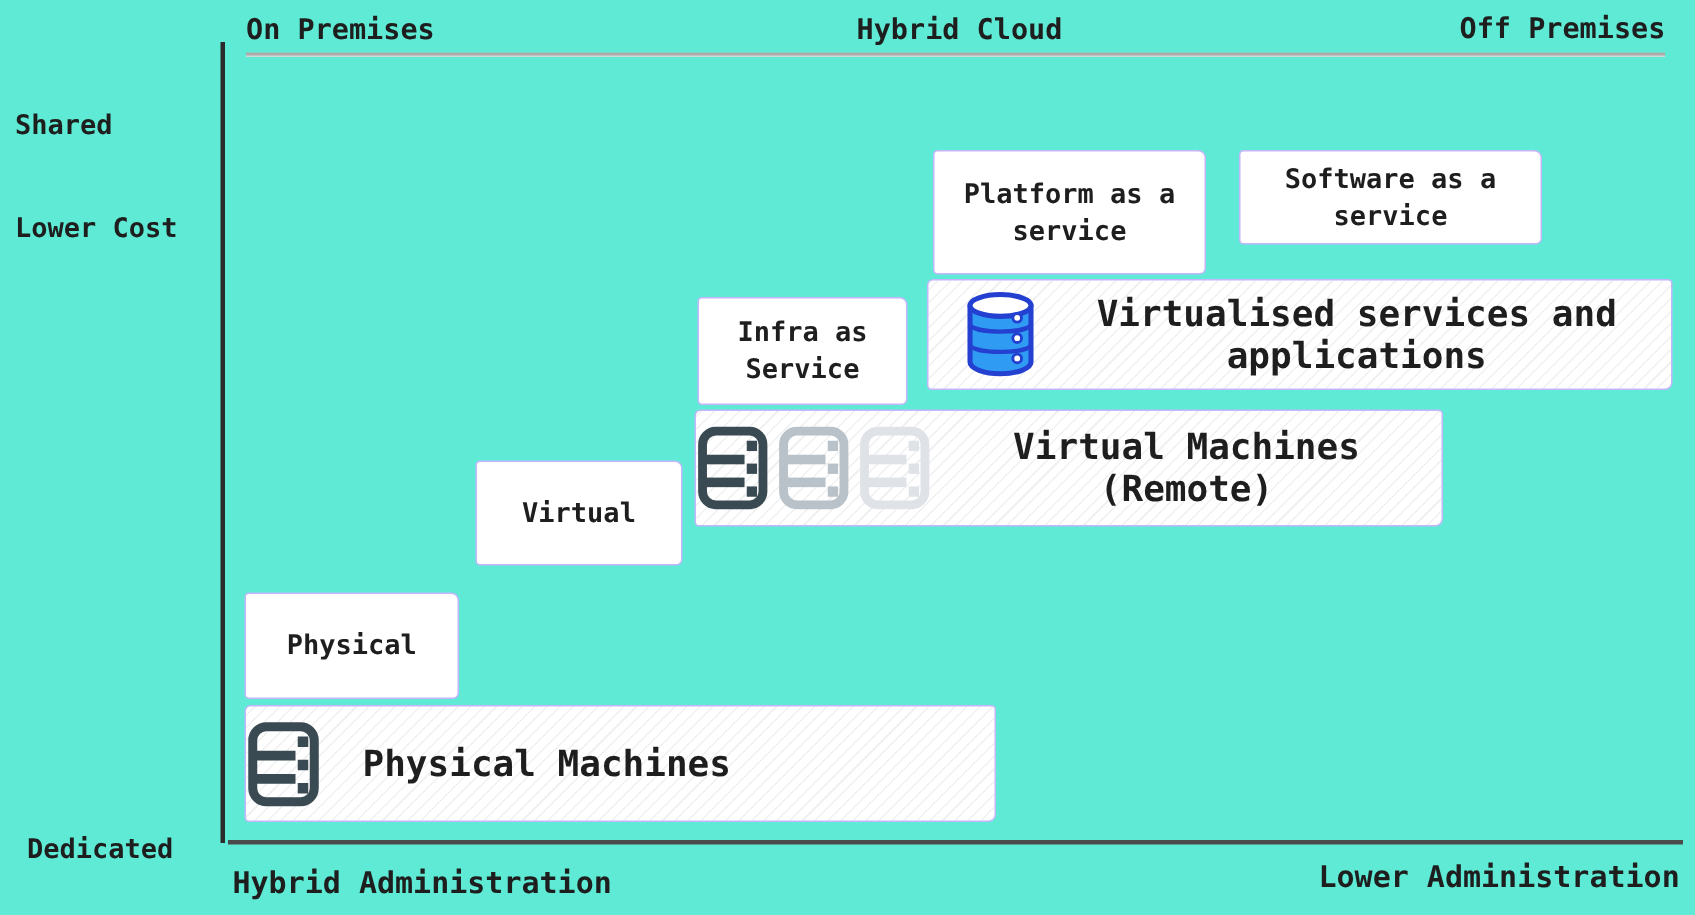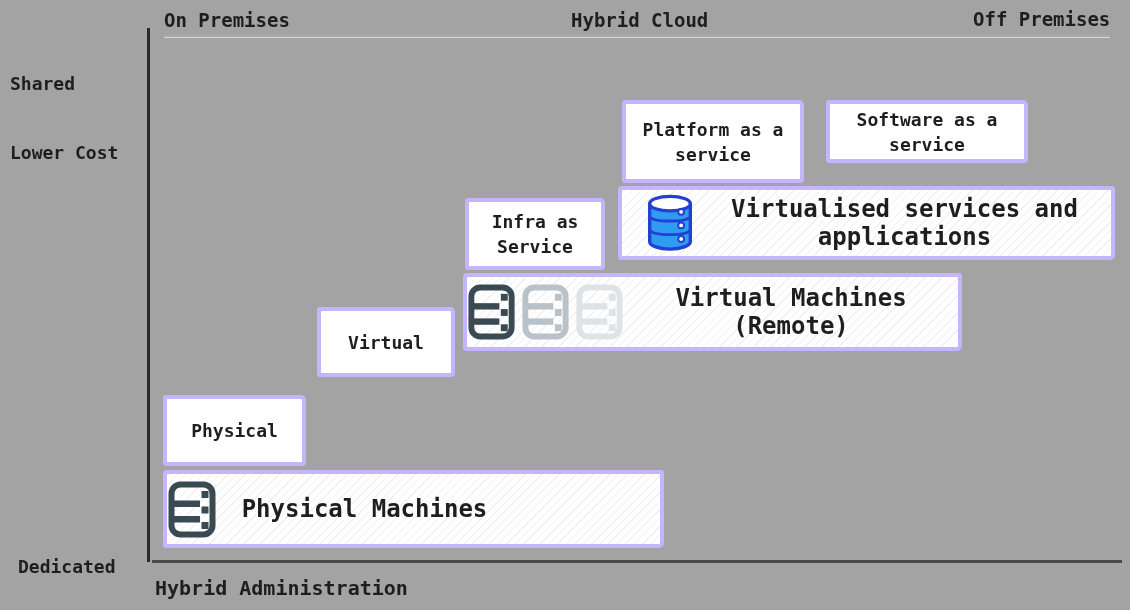--- a/index.html
+++ b/index.html
@@ -1,38 +1,38 @@
 <!DOCTYPE html>
 <html><head>
 <meta charset="utf-8">
 <style>
   html, body { margin: 0; padding: 0; background: #ffffff; }
   .canvas {
     position: relative;
     width: 1130px;
     height: 610px;
-    background: #a3a3a3;
+    background: #5eead4;
     font-family: "DejaVu Sans Mono", "Liberation Mono", monospace;
     color: #1e1e1e;
     overflow: hidden;
   }
   .axis-label { position: absolute; font-weight: bold; color: #1e1e1e; white-space: pre; }
   .top-axis    { font-size: 19px; }
   .bottom-axis { font-size: 20px; }
   .left-axis   { font-size: 18px; line-height: 23px; }
 
   .line { position: absolute; }
   .top-line    { left: 164px; top: 35px;  width: 946px; height: 2px;   background: #ababab; border-bottom: 1px solid #d8d8d8; }
   .v-line      { left: 147px; top: 28px;  width: 2.5px; height: 534px; background: #2b2b2b; }
   .bottom-line { left: 152px; top: 560px; width: 970px; height: 2.5px; background: #4a4a4a; }
 
   .box {
     position: absolute;
     box-sizing: border-box;
-    border: 4px solid #c4b5fd;
+    border: 1px solid #c4b5fd;
     background: #ffffff;
   }
   .label-box {
     display: flex; align-items: center; justify-content: center;
     text-align: center;
     font-size: 18px; font-weight: bold; line-height: 25px;
     border-radius: 3px 5px 4px 3px;
     padding: 0 4px;
   }
   .row-box {
@@ -85,20 +85,21 @@
     <div>Lower Cost</div>
   </div>
 
   <div class="axis-label top-axis" style="left:973px;top:8px">Off Premises</div>
   <div class="axis-label left-axis" style="left:10px;top:509px">
     <div style="padding-left:8px">Dedicated</div>
     
   </div>
 
   <div class="axis-label bottom-axis" style="left:155px;top:576px">Hybrid Administration</div>
+  <div class="axis-label bottom-axis" style="left:879px;top:572px">Lower Administration</div>
 
   <div class="box label-box" id="box-paas">
     <span>Platform as a service</span>
   </div>
   <div class="box label-box" id="box-saas">
     <span>Software as a service</span>
   </div>
   <div class="box label-box" id="box-infra">
     <span>Infra as Service</span>
   </div>

